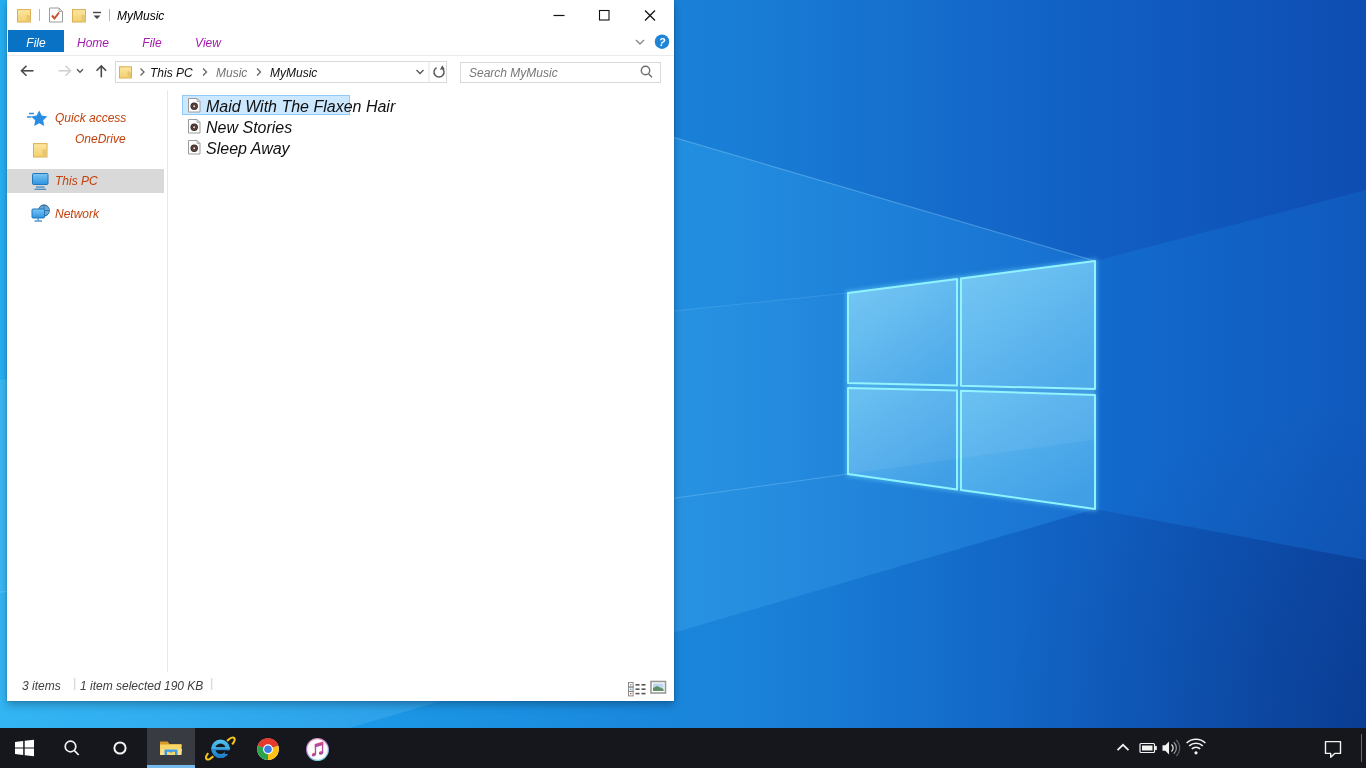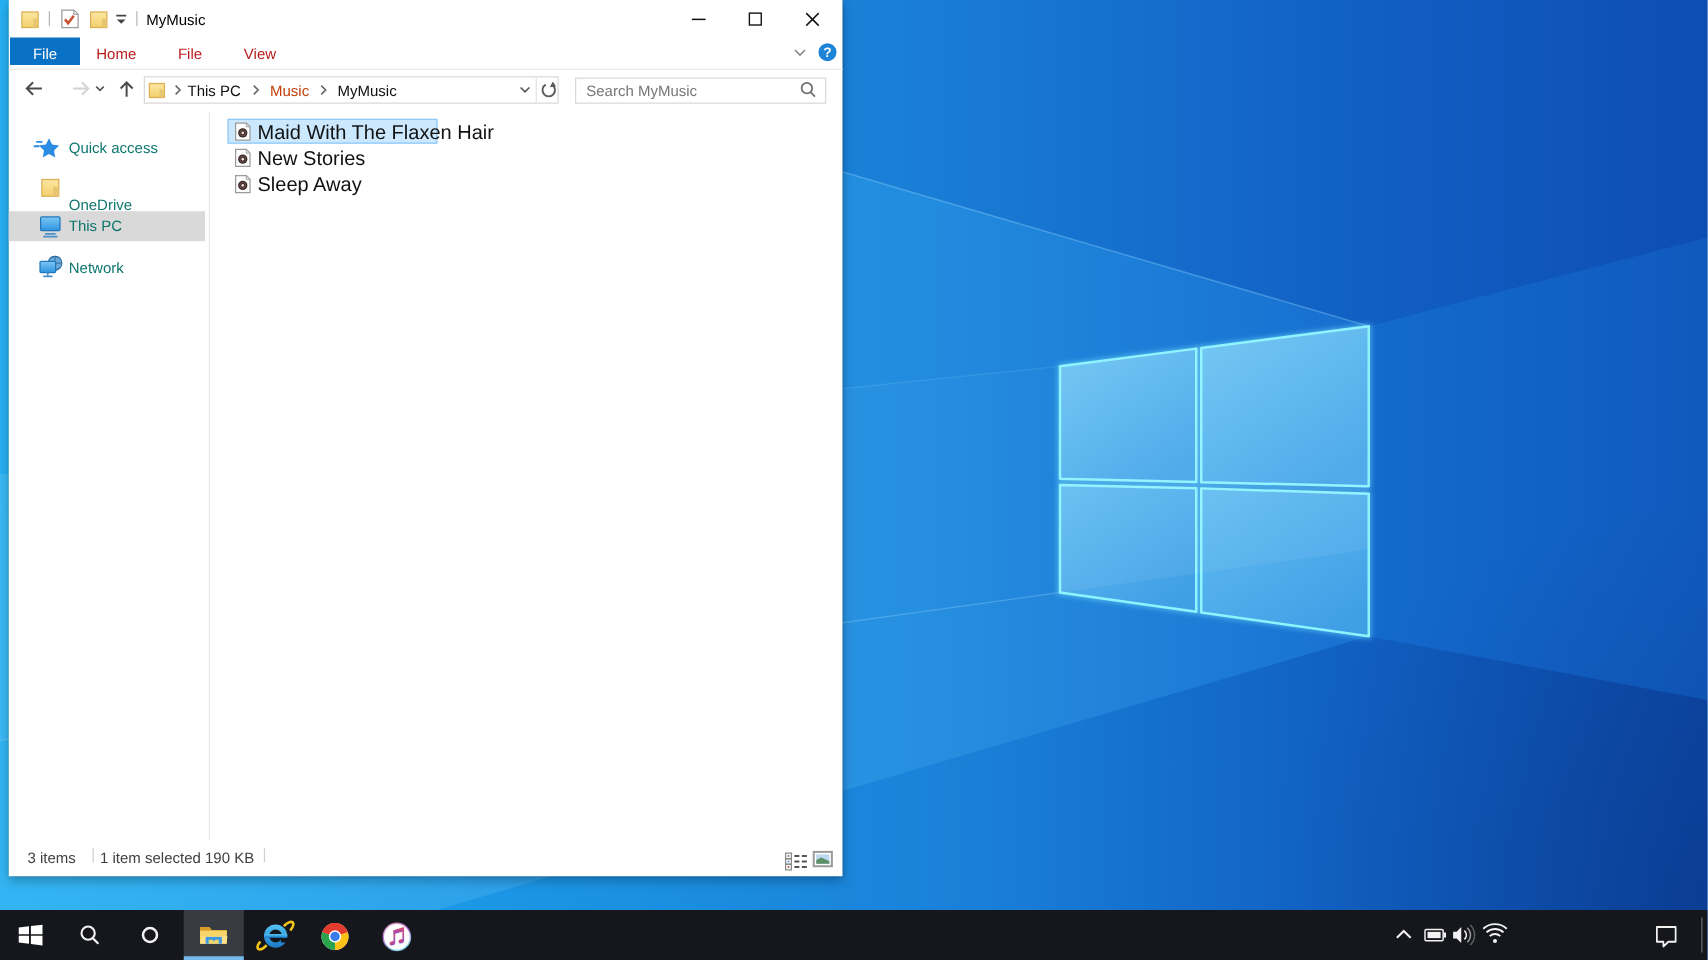--- a/index.html
+++ b/index.html
@@ -3,32 +3,32 @@
 <meta charset="utf-8">
 <style>
   * { margin:0; padding:0; box-sizing:border-box; }
   html,body { width:1366px; height:768px; overflow:hidden; font-family:"Liberation Sans", sans-serif; }
   .abs { position:absolute; }
   #screen { position:relative; width:1366px; height:768px; background:#0d51b2; }
   
   #wall { left:0; top:0; width:1366px; height:728px; }
   
   #win { left:7px; top:0; width:667px; height:701px; background:#fff;
-         box-shadow:0 4px 8px rgba(0,0,0,.26), 0 0 2px rgba(0,0,0,.22); }
+         box-shadow:0 4px 8px rgba(0,0,0,.26), 0 0 2px rgba(0,0,0,.22);font-style:italic; }
   .ttxt { font-size:12px; color:#000; }
   
   #tabs { left:0; top:30px; width:667px; height:25px; }
   #tabline { left:0; top:55px; width:667px; height:1px; background:#ebebeb; }
-  .tab { position:absolute; top:0; height:22px; line-height:26px; font-size:12px; color:#b91c1c; text-align:center; }
+  .tab { position:absolute; top:0; height:22px; line-height:26px; font-size:12px; color:#a21caf; text-align:center; }
   #tabFile { left:1px; width:56px; background:#0a72c4; color:#ffffff; height:22px; }
   #addr { left:107.5px; top:5px; width:332px; height:22px; border:1px solid #d9d9d9; background:#fff; }
   #search { left:453px; top:6px; width:201px; height:21px; border:1px solid #d9d9d9; background:#fff;padding-left:11px; }
   
   #navsep { left:159.5px; top:90px; width:1px; height:582px; background:#e9e9e9; }
-  .navrow { position:absolute; left:0; width:157px; height:24px; font-size:12px; color:#0f766e; }
+  .navrow { position:absolute; left:0; width:157px; height:24px; font-size:12px; color:#c2410c; }
   .navrow .lbl { position:absolute; left:48px; top:5px; }
   
   .frow { position:absolute; font-size:16px; color:#111; }
   
   #status { left:0; top:672px; width:667px; height:29px; font-size:12px; color:#404040; }
   
   #taskbar { left:0; top:728px; width:1366px; height:40px; background:#121418; }
 </style>
 </head>
 <body>
@@ -137,33 +137,33 @@
       <div class="tab" id="tabFile">File</div>
       <div class="tab" style="left:67px;width:38px;">Home</div>
       <div class="tab" style="left:125.5px;width:39px;">File</div>
       <div class="tab" style="left:183px;width:36px;">View</div>
     </div>
     <div id="tabline" class="abs"></div>
 
     <div id="toolbar" class="abs" style="left:0;top:56px;width:667px;height:34px;">
       <div id="addr" class="abs">
         <span class="abs" style="left:34.5px;top:4px;font-size:12px;color:#111;">This PC</span>
-        <span class="abs" style="left:100.5px;top:4px;font-size:12px;color:#c2410c;">Music</span>
+        <span class="abs" style="left:100.5px;top:4px;font-size:12px;color:#737373;">Music</span>
         <span class="abs" style="left:154.5px;top:4px;font-size:12px;color:#111;">MyMusic</span>
       </div>
       <div id="search" class="abs">
         <div class="abs" style="left:8px;top:3px;font-size:12px;color:#777;">Search MyMusic</div>
       </div>
     </div>
 
     <div id="navsep" class="abs"></div>
     <div class="navrow" style="top:106px;">
         <span class="lbl">Quick access</span>
       </div>
-    <div class="navrow" style="top:152px;">
+    <div class="navrow" style="top:127px;margin-left:20px;">
         <span class="lbl">OneDrive</span>
       </div>
     <div class="navrow" style="top:169px;background:#d9d9d9;">
         <span class="lbl">This PC</span>
       </div>
     <div class="navrow" style="top:201.5px;">
         <span class="lbl">Network</span>
       </div>
 
     <div class="frow" style="left:175px;top:95px;width:168px;height:20px;background:#cce8ff;border:1px solid #91c9f7;"></div>

